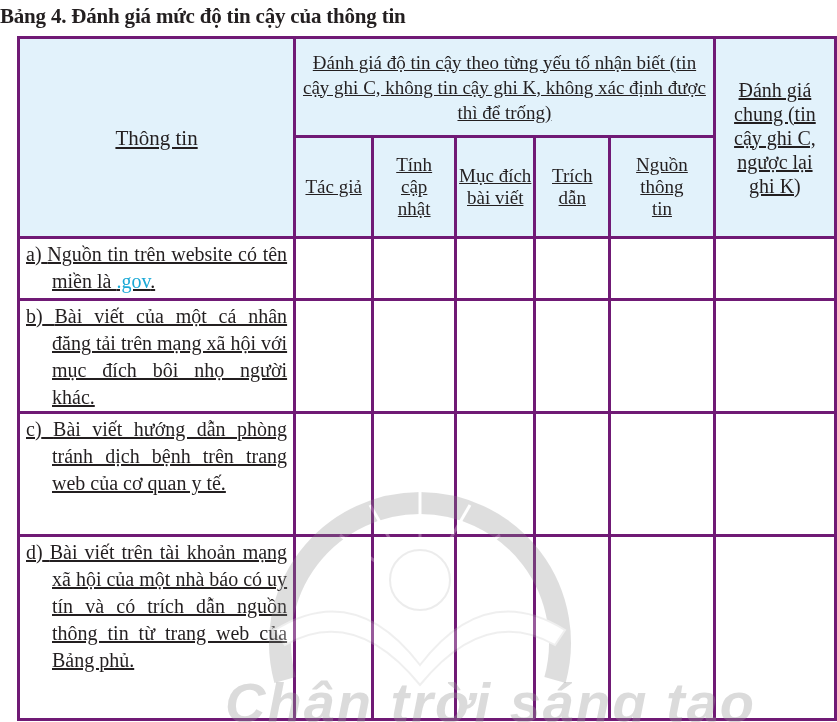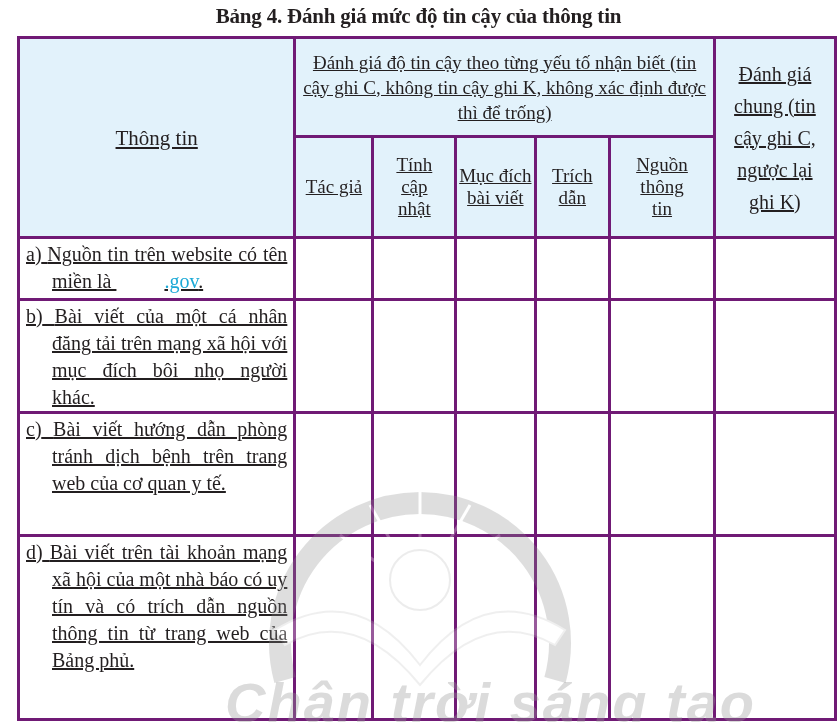--- a/index.html
+++ b/index.html
@@ -1,27 +1,27 @@
 <!DOCTYPE html>
 <html><head>
 <meta charset="utf-8">
 <style>
   html, body { margin:0; padding:0; }
   body { width:837px; height:722px; background:#ffffff; position:relative; overflow:hidden;
          font-family:"Liberation Serif","DejaVu Serif",serif; color:#231f20; }
-  .caption { position:absolute; left:0; top:4px; width:837px; text-align:center;
+  .caption { position:absolute; left:0; top:4px; width:837px; 
              font-size:21px; font-weight:bold; letter-spacing:-0.2px; }
   table { position:absolute; left:17px; top:36px; border-collapse:collapse; table-layout:fixed; }
   td, th { border:3px solid #701a75; padding:0;text-decoration:underline; }
   thead th { background:#e2f2fb; font-weight:normal; font-size:19px; line-height:22px;
              text-align:center; vertical-align:middle; color:#231f20; }
   tbody td { background:transparent; font-size:20px; line-height:27px; vertical-align:top; }
   .info { padding:2px 6px 0 6px; text-align:justify; }
   .rowtext { padding-left:32px; text-indent:-26px; text-align:justify; }
-  .gov { color:#1ba9d6;margin-left:48px; }
+  .gov { color:#1ba9d6; }
   .watermark { position:absolute; left:255px; top:430px; width:330px; height:300px; pointer-events:none; opacity:0.28; }
   .wm-text { position:absolute; left:225px; top:670px; font-size:56px; font-style:italic; font-weight:bold;
              color:#9a9a9a; opacity:0.35; letter-spacing:2px; pointer-events:none;
              font-family:"Liberation Sans","DejaVu Sans",sans-serif; white-space:nowrap; }
 </style>
 </head>
 <body>
 
 <div class="caption">Bảng 4. Đánh giá mức độ tin cậy của thông tin</div>
 
@@ -32,21 +32,21 @@
       <col style="width:83px">
       <col style="width:80px">
     <col style="width:75px">
       <col style="width:82px">
       <col style="width:122px">
   </colgroup>
   <thead>
     <tr style="height:99px">
       <th rowspan="2" style="font-size:21px">Thông tin</th>
       <th colspan="5" style="padding:0 6px; line-height:25px">Đánh giá độ tin cậy theo từng yếu tố nhận biết (tin cậy ghi C, không tin cậy ghi K, không xác định được thì để trống)</th>
-      <th rowspan="2" style="padding:0 8px; line-height:32px; font-size:20px">Đánh giá chung (tin cậy ghi C, ngược lại ghi K)</th>
+      <th rowspan="2" style="padding:0 8px; line-height:24px; font-size:20px">Đánh giá chung (tin cậy ghi C, ngược lại ghi K)</th>
     </tr>
     <tr style="height:90px">
       <th>Tác giả</th>
       <th style="padding:16px 14px">Tính cập nhật</th>
       <th style="padding:16px 2px">Mục đích bài viết</th>
       <th style="padding:8px 6px">Trích dẫn</th>
       <th style="padding:0 25px">Nguồn thông tin</th>
     </tr>
   </thead>
   <tbody>

